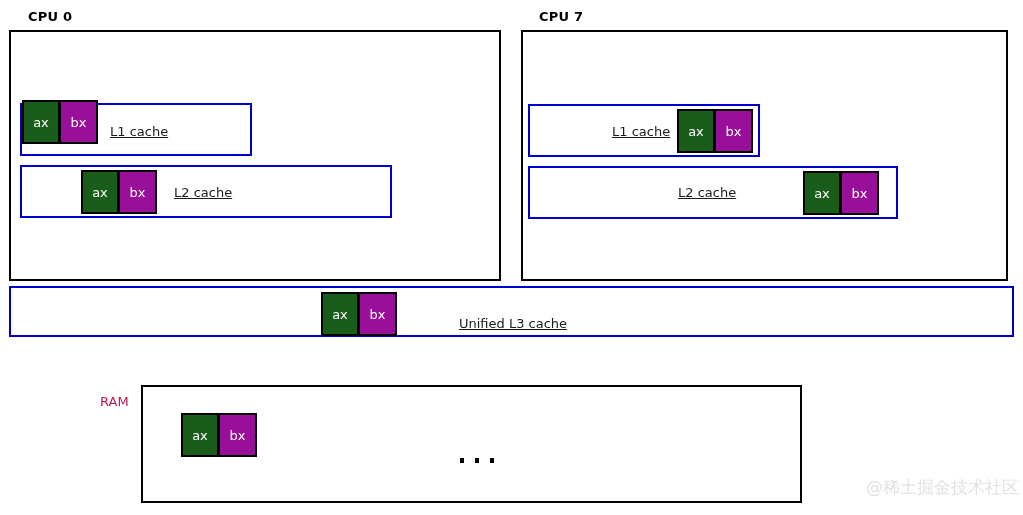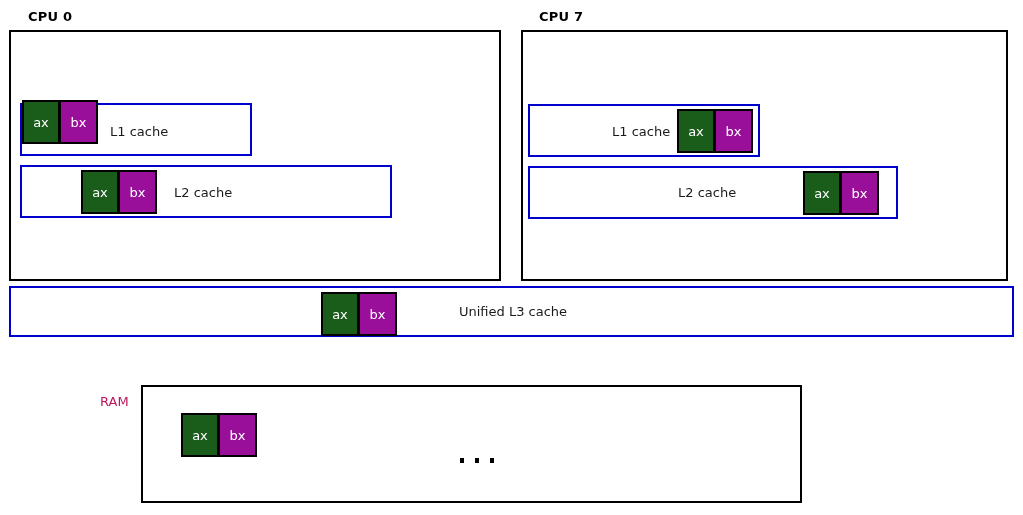--- a/index.html
+++ b/index.html
@@ -39,20 +39,21 @@
     border: 2px solid #0000cc;
     background: #ffffff;
   }
 
   
   .cache-label {
     font-size: 13px;
     color: #1a1a1a;
     white-space: nowrap;
     line-height: 1;
+    text-decoration: underline;
   }
 
   
   .reg-pair {
     display: flex;
     flex-direction: row;
   }
   .reg {
     width: 38px;
     height: 44px;
@@ -132,35 +133,36 @@
   </div>
 
   <div class="abs cache-box" style="left:528px; top:166px; width:370px; height:53px;"></div>
   <div class="abs cache-label" style="left:678px; top:186px;">L2 cache</div>
   <div class="abs reg-pair" style="left:803px; top:171px;">
     <div class="reg ax">ax</div>
     <div class="reg bx">bx</div>
   </div>
 
   <div class="abs cache-box" style="left:9px; top:286px; width:1005px; height:51px;"></div>
-  <div class="abs cache-label" style="left:459px; top:305px;">Unified L3 cache</div>
+  <div class="abs cache-label" style="left:459px; top:317px;">Unified L3 cache</div>
   <div class="abs reg-pair" style="left:321px; top:292px;">
     <div class="reg ax">ax</div>
     <div class="reg bx">bx</div>
   </div>
 
   <div class="abs ram-label" style="left:100px; top:394px;">RAM</div>
 
   <div class="abs ram-box" style="left:141px; top:385px; width:661px; height:118px;"></div>
 
   <div class="abs reg-pair" style="left:181px; top:413px;">
     <div class="reg ax">ax</div>
     <div class="reg bx">bx</div>
   </div>
 
   <div class="abs ellipsis" style="left:460px; top:458px;" title="...">
     <i></i>
       <i></i>
       <i></i>
   </div>
 
+  <div class="abs watermark" style="left:866px; top:476px;">@稀土掘金技术社区</div>
 
 </div>
 
 </body></html>

